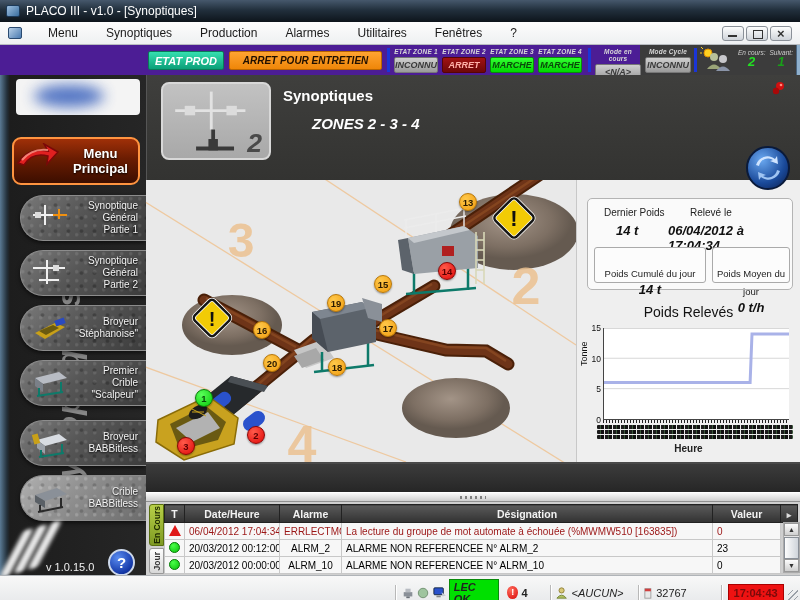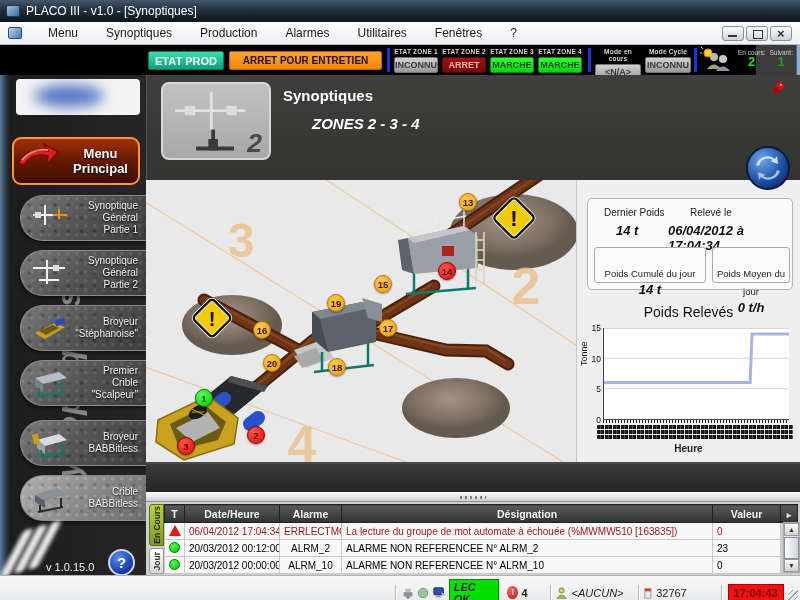--- a/index.html
+++ b/index.html
@@ -19,21 +19,21 @@
   .menubar .mdiicon { width:14px; height:12px; margin:0 12px 0 8px; background:linear-gradient(135deg,#b8d0e8,#4a7ab0);
     border:1px solid #2a4a70; border-radius:2px; }
   .menuitem { padding:3px 14px; cursor:default; }
   .wincontrols { margin-left:auto; display:flex; gap:2px; padding-right:8px; }
   .winbtn { width:22px; height:15px; border:1px solid #8a9098; border-radius:3px;
     background:linear-gradient(#fdfdfd,#cfd4da); position:relative; }
   .winbtn.min::after { content:""; position:absolute; left:5px; bottom:3px; width:9px; height:2px; background:#333; }
   .winbtn.rest::after { content:""; position:absolute; left:6px; top:3px; width:8px; height:7px; border:1.5px solid #333; }
   .winbtn.close::after { content:"\00d7"; position:absolute; left:6px; top:-1px; font-size:13px; font-weight:bold; color:#333; }
   
-  .toolbar { position:absolute; left:-3px; top:45px; width:756px; height:30px; background:#000000; }
+  .toolbar { position:absolute; left:-3px; top:45px; width:640px; height:30px; background:#4c1d95;font-style:italic; }
   .btn-etatprod { position:absolute; left:148px; top:6px; width:76px; height:19px;
     background:linear-gradient(#35e0b0,#0b9f78); border:1px solid #0a7a58; border-radius:2px;
     color:#fff; font-weight:bold; font-size:11px; text-align:center; line-height:18px; }
   .btn-banner { position:absolute; left:229px; top:6px; width:153px; height:19px;
     background:linear-gradient(#ffa432,#ef8608); border:1px solid #b86400; border-radius:2px;
     color:#211000; font-weight:bold; font-size:10px; text-align:center; line-height:18px; }
   .vsep { position:absolute; top:3px; width:3px; height:24px; background:#1a35d8; }
   .zonegrp { position:absolute; top:3px; width:44px; text-align:center; }
   .zonegrp .zl { font-size:6.5px; color:#d8d8d8; font-weight:bold; letter-spacing:.2px; display:block; margin-bottom:2px; }
   .zbox { display:block; height:16px; font-size:9px; font-weight:bold; line-height:15px;

